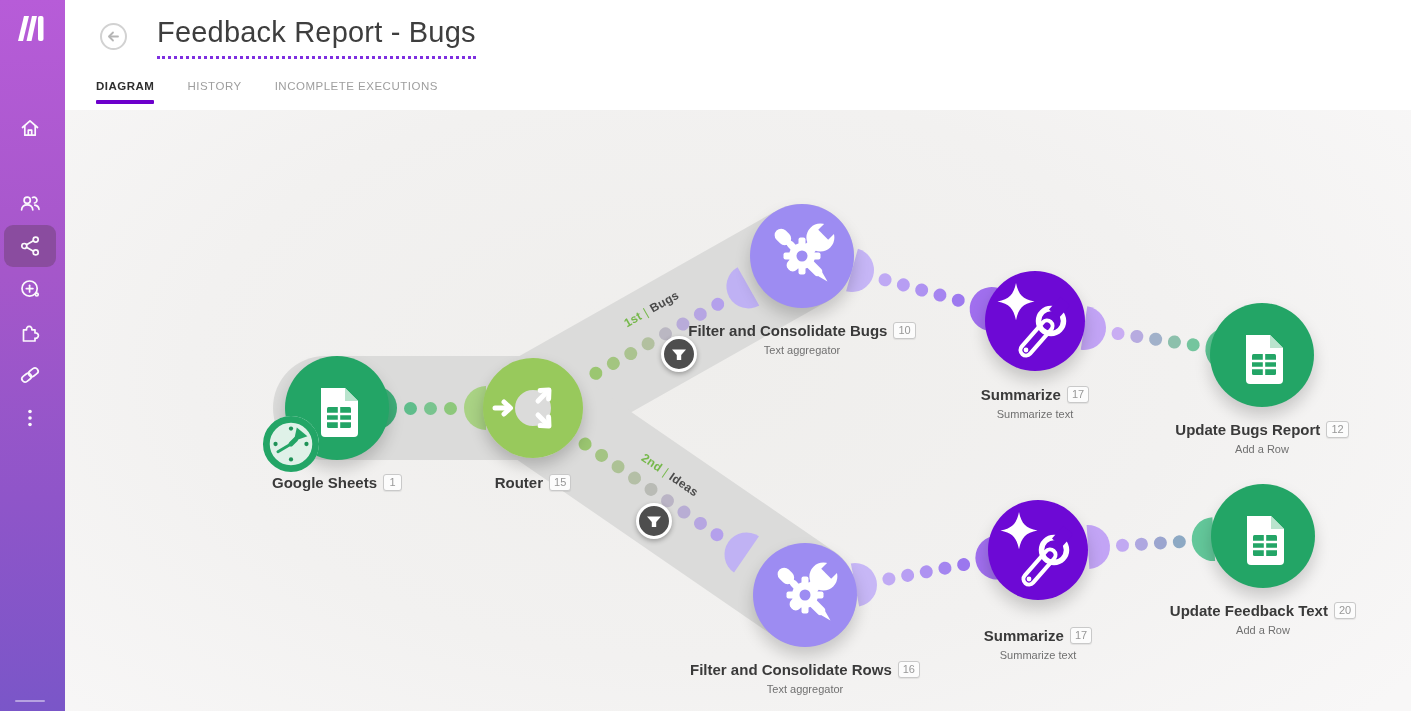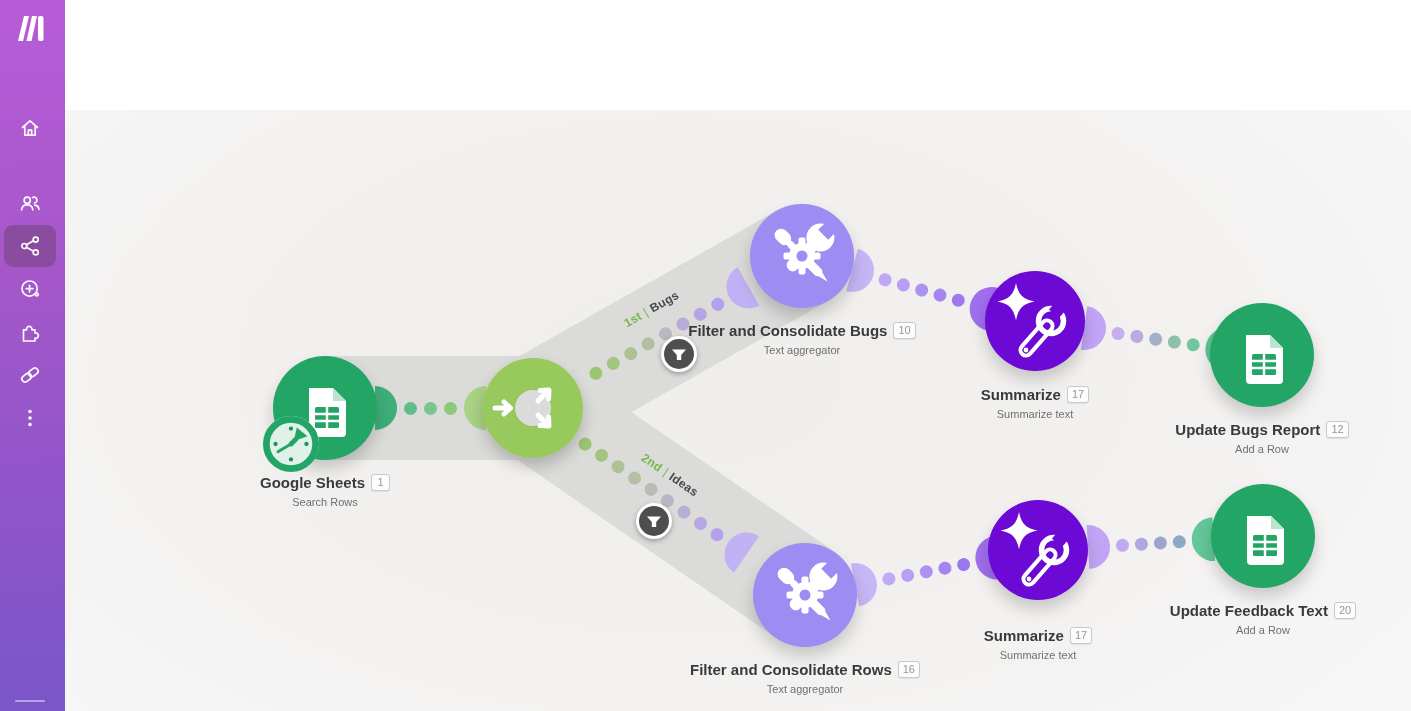--- a/index.html
+++ b/index.html
@@ -109,20 +109,34 @@
     <div class="nav-item" style="top:396px">
       <svg viewBox="0 0 24 24" style="stroke:none">
           <circle cx="12" cy="5.5" r="1.8" fill="#fff"></circle>
           <circle cx="12" cy="12" r="1.8" fill="#fff"></circle>
           <circle cx="12" cy="18.5" r="1.8" fill="#fff"></circle>
         </svg>
     </div>
     <div class="sidebar-grip"></div>
   </div>
 
+  <div class="header">
+    <div class="back-btn">
+      <svg width="15" height="15" viewBox="0 0 15 15" fill="none" stroke="#b5b5b5" stroke-width="1.8" stroke-linecap="round" stroke-linejoin="round">
+          <line x1="12" y1="7.5" x2="3.5" y2="7.5"></line>
+          <path d="M7 3.5 L3 7.5 L7 11.5"></path>
+        </svg>
+    </div>
+    <div class="title">Feedback Report - Bugs</div>
+    <div class="tabs">
+      <div class="tab active">DIAGRAM</div>
+      <div class="tab">HISTORY</div>
+      <div class="tab">INCOMPLETE EXECUTIONS</div>
+    </div>
+  </div>
 
   <div class="canvas">
 
     <div class="band" style="left:208px;top:246px;width:312px;height:104px;"></div>
     <div class="band" style="left:396px;top:170px;width:413px;height:104px;transform:rotate(-29.5deg);"></div>
     <div class="band" style="left:387px;top:339px;width:434px;height:104px;transform:rotate(34.5deg);"></div>
 
     <div class="conn" style="left:310px;top:276px;column-gap:7px;">
       <div class="cres cr" style="background:#3fae79"></div>
       <div class="dot" style="background:#5fbd8b"></div>
@@ -206,32 +220,31 @@
       <svg width="30" height="30" viewBox="0 0 30 30">
           <path d="M8 10.5 H22 L17.2 16 V21 H12.8 V16 Z" fill="#fff"></path>
         </svg>
     </div>
     <div class="funnel" style="left:571px;top:393px;">
       <svg width="30" height="30" viewBox="0 0 30 30">
           <path d="M8 10.5 H22 L17.2 16 V21 H12.8 V16 Z" fill="#fff"></path>
         </svg>
     </div>
 
-    <div class="module" style="left:208px;top:246px;">
+    <div class="module" style="left:220px;top:246px;">
       <div class="circle" style="width:104px;height:104px;background:#23a566;">
         <svg width="104" height="104" viewBox="0 0 104 104">
           <path d="M36 32 H60 L73 45 V77 A4 4 0 0 1 69 81 H40 A4 4 0 0 1 36 77 Z" fill="#fff"></path>
           <path d="M60 32 L73 45 H60 Z" fill="#b9e4cd"></path>
           <rect x="42" y="51" width="24" height="21" rx="1.5" fill="#23a566"></rect>
           <path d="M42 58 H66 M42 65 H66 M54 51 V72" stroke="#fff" stroke-width="2.4"></path>
         </svg>
       </div>
       <div class="mlabel" style="top:118px;">
         <span class="mname">Google Sheets</span><span class="mbadge">1</span>
-        <div class="msub">Search Rows</div>
       </div>
     </div>
 
     <div class="clock-badge" style="left:197px;top:305px;">
       <svg width="58" height="58" viewBox="0 0 60 60">
         <circle cx="30" cy="30" r="29" fill="rgba(255,255,255,0.85)"></circle>
         <circle cx="30" cy="30" r="25.5" fill="#dff1e8" stroke="#23a566" stroke-width="7"></circle>
         <circle cx="30" cy="14" r="2.2" fill="#1f9257"></circle>
         <circle cx="46" cy="30" r="2.2" fill="#1f9257"></circle>
         <circle cx="30" cy="46" r="2.2" fill="#1f9257"></circle>
@@ -251,20 +264,23 @@
           </g>
         <g transform="translate(55,43) rotate(-45)">
             <line x1="0" y1="0" x2="14" y2="0"></line>
             <path d="M9 -6 L15.5 0 L9 6"></path>
           </g>
         <g transform="translate(55,57) rotate(45)">
             <line x1="0" y1="0" x2="14" y2="0"></line>
             <path d="M9 -6 L15.5 0 L9 6"></path>
           </g>
       </svg>
+      <div class="mlabel" style="top:116px;">
+        <span class="mname">Router</span><span class="mbadge">15</span>
+      </div>
     </div>
 
     <div class="module" style="left:685px;top:94px;">
       <div class="circle" style="width:104px;height:104px;background:#9d8cf2;">
         <svg width="104" height="104" viewBox="0 0 104 104">
           <g transform="rotate(-45 52 52)" fill="#fff">
             <rect x="45.5" y="16" width="13" height="18" rx="6.5"></rect>
             <rect x="49" y="30" width="6" height="32"></rect>
             <rect x="47.5" y="58" width="9" height="20" rx="3.5"></rect>
             <path d="M49 77 L55 77 L52 88 Z"></path>

